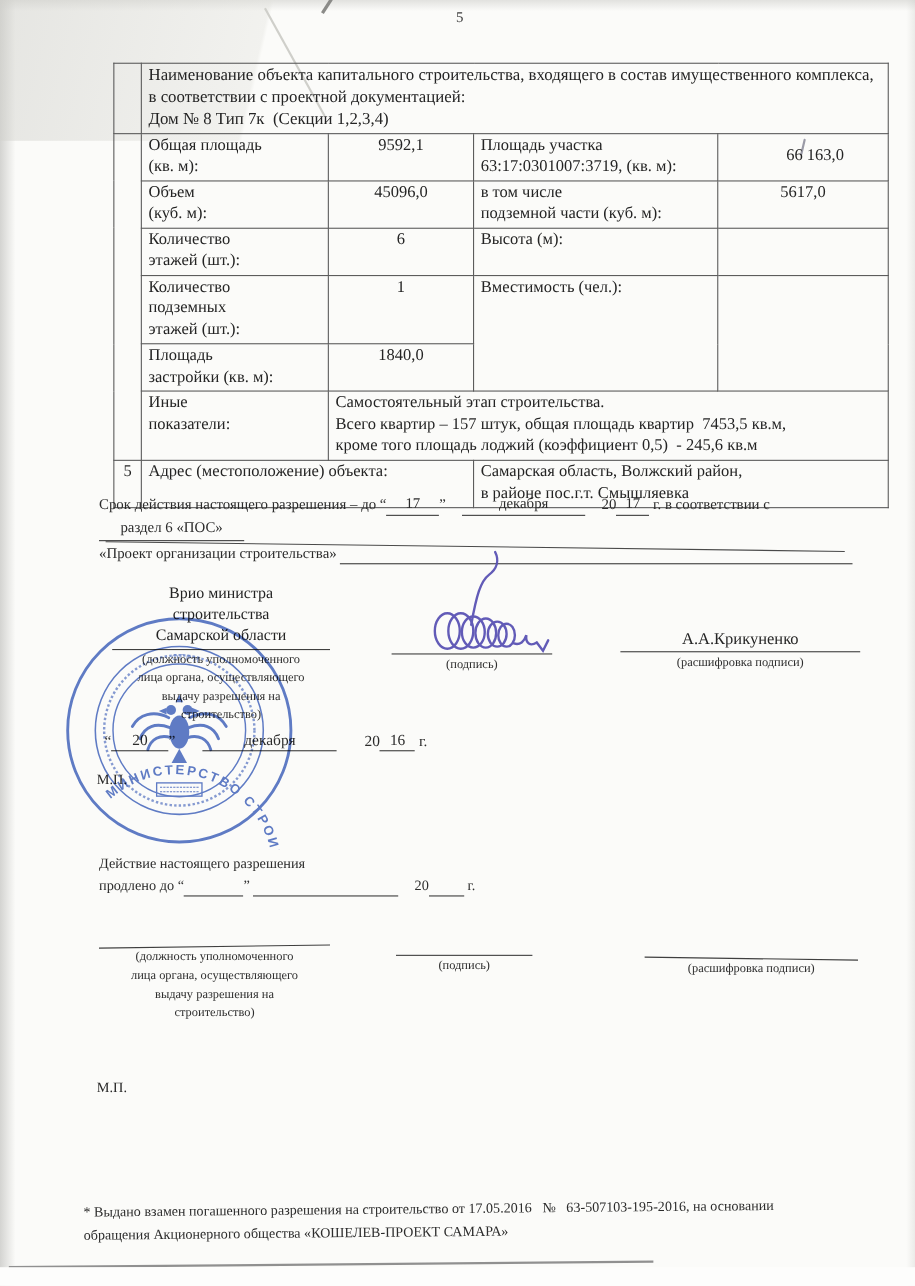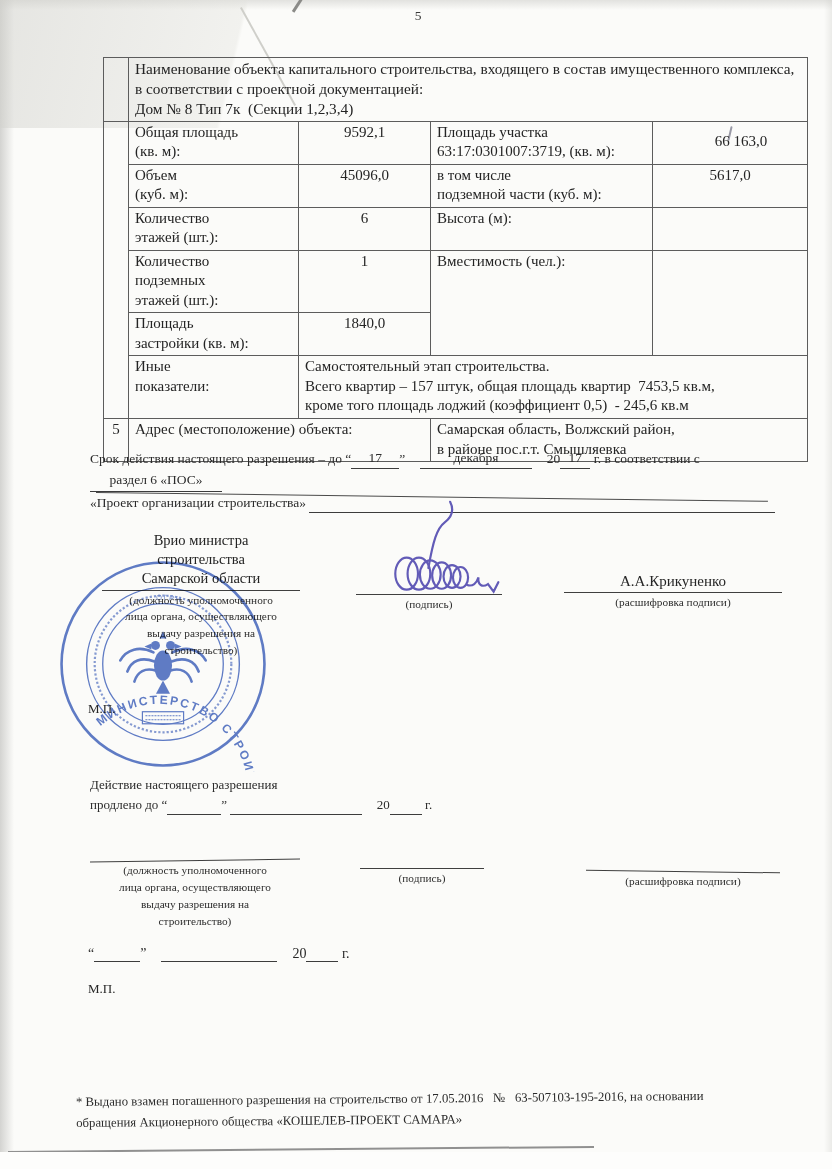--- a/index.html
+++ b/index.html
@@ -205,20 +205,28 @@
     <div class="rule"></div>
     <div class="sig-cap">(подпись)</div>
   </div>
 
   <div class="sig-right">
     <div class="sig-name">А.А.Крикуненко</div>
     <div class="rule"></div>
     <div class="sig-cap">(расшифровка подписи)</div>
   </div>
 
+  <div class="sig-date">
+    <span class="q">“</span><span class="blank" style="width:48px">20</span><span class="q">”</span>
+    <span class="gap18"></span>
+    <span class="blank" style="width:118px">декабря</span>
+    <span class="gap18"></span>
+    <span>20</span><span class="blank" style="width:28px">16</span>
+    <span>г.</span>
+  </div>
   <div class="mp1">М.П.</div>
 
   <svg class="stamp-svg" width="216" height="216" viewBox="0 0 215 215">
     <defs>
       <path id="ringPath" d="M45.3,169.7 A88,88 0 1 1 45.2,169.79" fill="none"></path>
       <path id="innerArc" d="M69,57 A63,63 0 0 1 146,57" fill="none"></path>
     </defs>
     <g stroke="var(--stamp-color)" fill="none">
       <circle cx="107.5" cy="107.5" r="101" stroke-width="2.6"></circle>
       <circle cx="107.5" cy="107.5" r="76" stroke-width="1.4"></circle>
@@ -280,28 +288,20 @@
   </div>
   <div class="sig2-mid">
     <div class="rule"></div>
     <div class="sig-cap">(подпись)</div>
   </div>
   <div class="sig2-right">
     <div class="rule"></div>
     <div class="sig-cap">(расшифровка подписи)</div>
   </div>
 
-  <div class="date2">
-    <span class="q">“</span><span class="blank" style="width:42px"></span><span class="q">”</span>
-    <span class="gap8"></span>
-    <span class="blank" style="width:112px"></span>
-    <span class="gap8"></span>
-    <span>20</span><span class="blank" style="width:28px"></span>
-    <span>г.</span>
-  </div>
   <div class="mp2">М.П.</div>
 
   <div class="footnote">* Выдано взамен погашенного разрешения на строительство от 17.05.2016   №   63-507103-195-2016, на основании
 обращения Акционерного общества «КОШЕЛЕВ-ПРОЕКТ САМАРА»</div>
 
   <div class="scan-bottom-line"></div>
   <div class="below-scan"></div>
 </div>
 
 </body></html>

